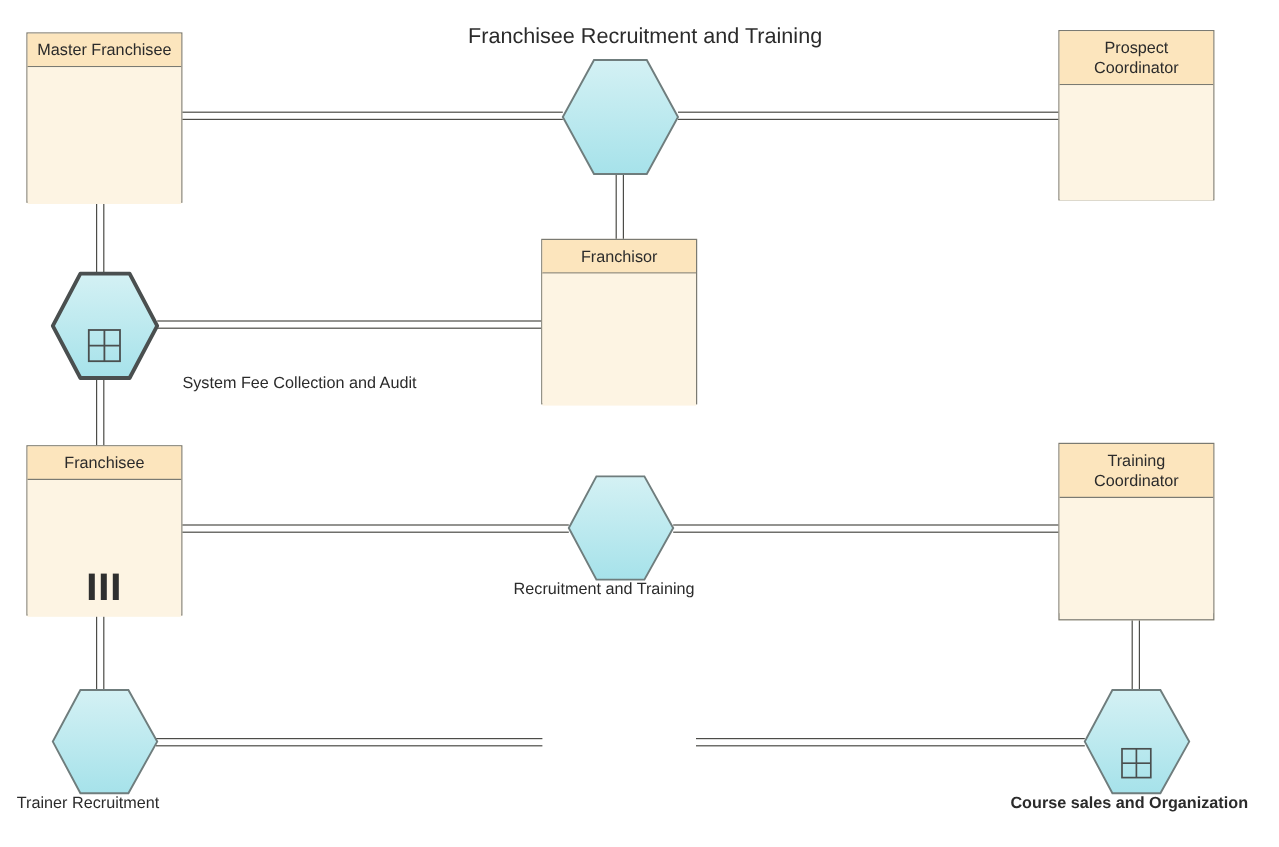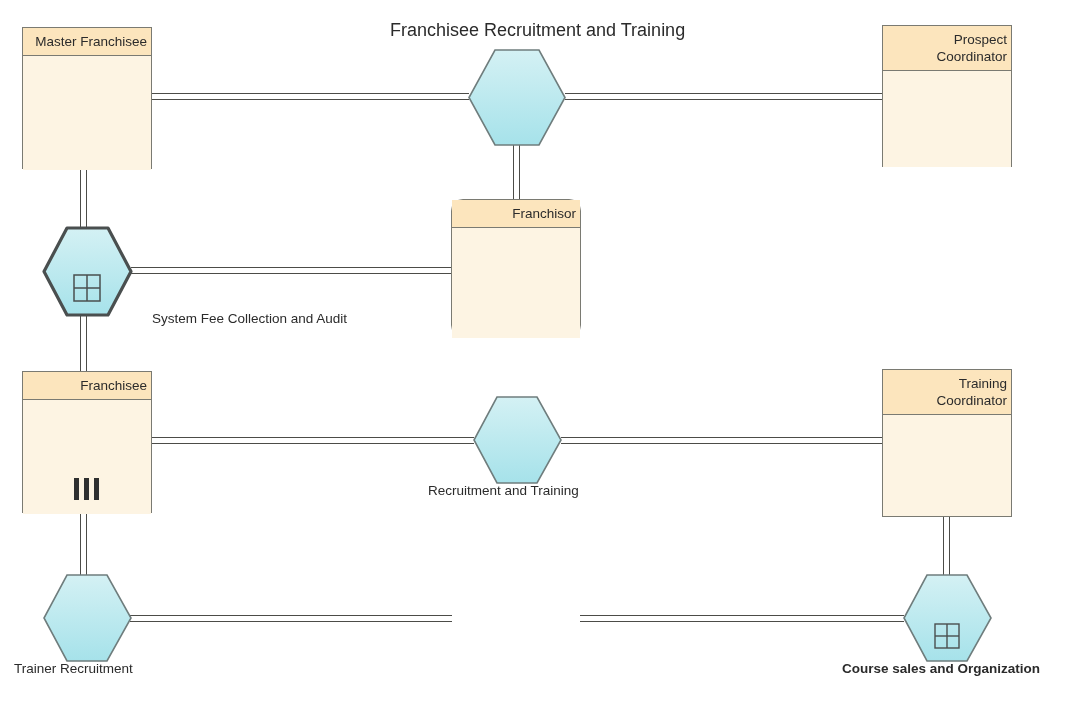--- a/index.html
+++ b/index.html
@@ -29,21 +29,21 @@
     z-index: 5;
   }
   .entity-header {
     box-sizing: border-box;
     width: 100%;
     background: #fce5bd;
     border-bottom: 1px solid #7a7a72;
     color: #2b2b2b;
     font-size: 13.5px;
     line-height: 17px;
-    text-align: right;
+    text-align: center;
     padding: 5px 4px 5px 4px;
     white-space: pre-line;
   }
   .entity-body {
     width: 100%;
     background: #fdf4e3;
   }
 
   
   .multi-mark {
@@ -129,21 +129,21 @@
     <div class="entity-header">Master Franchisee</div>
     <div class="entity-body" style="height:114px;"></div>
   </div>
 
   <div class="entity" style="left:882px; top:25px; width:130px; height:142px;">
     <div class="entity-header">Prospect
 Coordinator</div>
     <div class="entity-body" style="height:96px;"></div>
   </div>
 
-  <div class="entity" style="left:451px; top:199px; width:130px; height:138px;border-radius:12px;">
+  <div class="entity" style="left:451px; top:199px; width:130px; height:138px;">
     <div class="entity-header">Franchisor</div>
     <div class="entity-body" style="height:110px;"></div>
   </div>
 
   <div class="entity" style="left:22px; top:371px; width:130px; height:142px;">
     <div class="entity-header">Franchisee</div>
     <div class="entity-body" style="height:114px;"></div>
   </div>
 
   <div class="multi-mark" style="left:74px; top:478px;">

